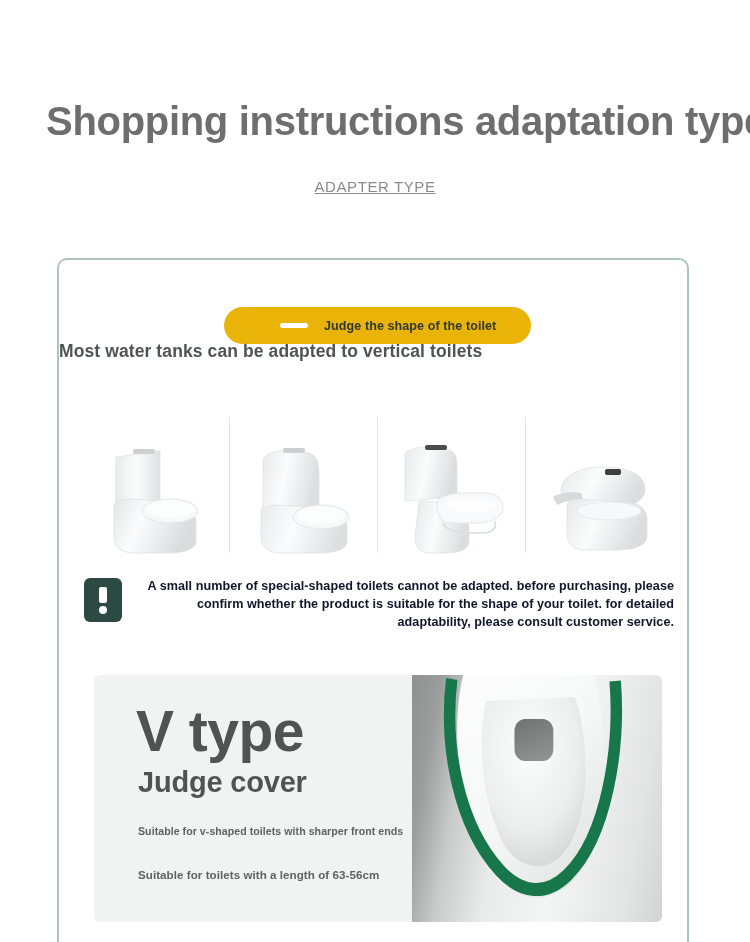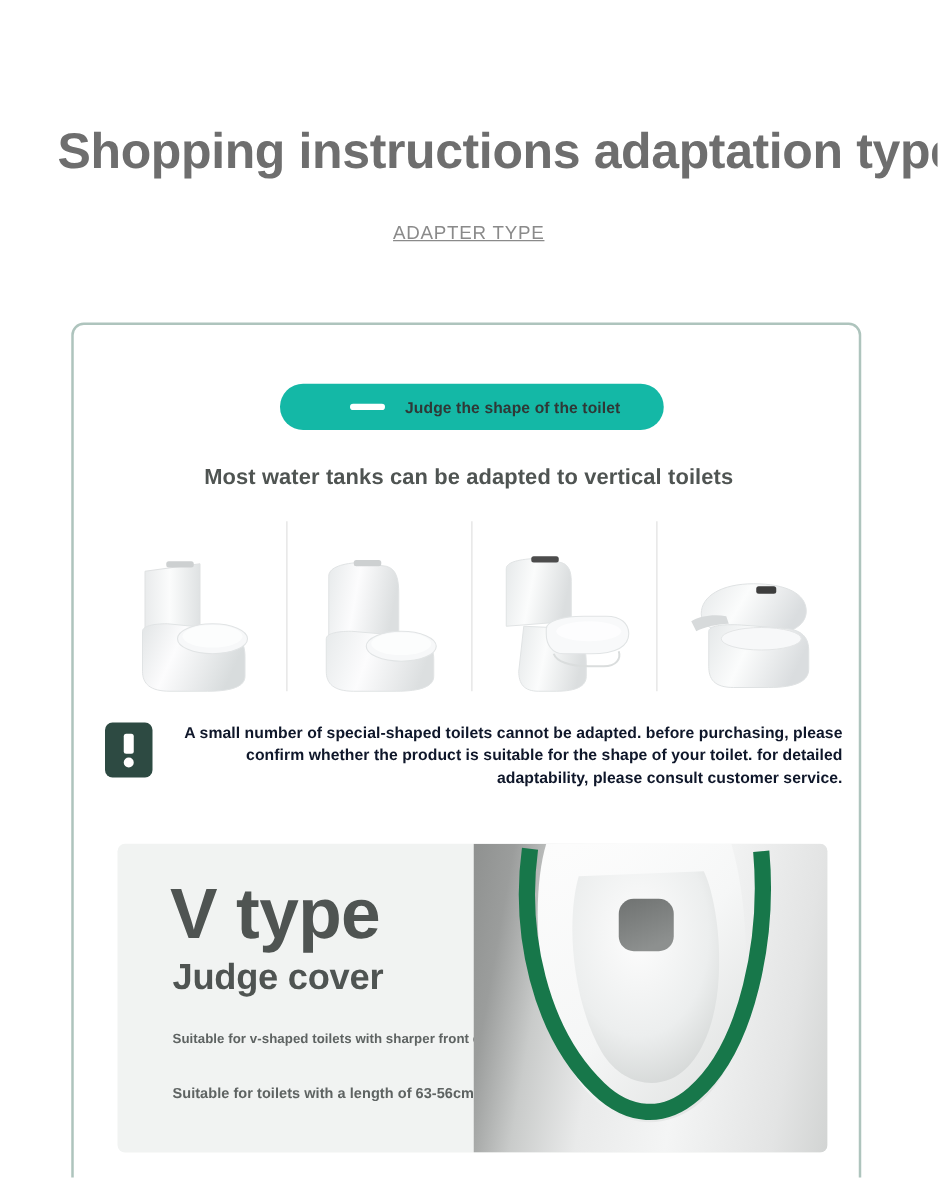--- a/index.html
+++ b/index.html
@@ -55,21 +55,21 @@
   }
 
   
   .pill {
     position: absolute;
     left: 165px;
     top: 47px;
     width: 307px;
     height: 37px;
     border-radius: 19px;
-    background: #14b8a6;
+    background: #eab308;
     display: flex;
     align-items: center;
   }
   .pill-dash {
     width: 28px;
     height: 5px;
     border-radius: 3px;
     background: #ffffff;
     margin-left: 56px;
     flex: none;
@@ -80,23 +80,22 @@
     font-weight: bold;
     color: #2f3836;
     letter-spacing: 0.1px;
     white-space: nowrap;
   }
 
   
   .sub-heading {
     position: absolute;
     left: 0;
-    top: 111px;
+    top: 81px;
     width: 632px;
-    text-align: center;
     font-size: 17.5px;
     font-weight: bold;
     color: #4f5452;
     letter-spacing: 0.1px;
   }
 
   
   .gallery {
     position: absolute;
     left: 22px;
@@ -180,21 +179,21 @@
     top: 415px;
     width: 568px;
     height: 247px;
     background: #f1f3f2;
     border-radius: 6px;
     display: flex;
     overflow: hidden;
   }
   .vpanel-left {
     position: relative;
-    width: 285px;
+    width: 318px;
     flex: none;
   }
   .v-type {
     position: absolute;
     left: 42px;
     top: 28px;
     font-size: 57px;
     font-weight: bold;
     color: #4f5452;
     letter-spacing: -0.5px;

